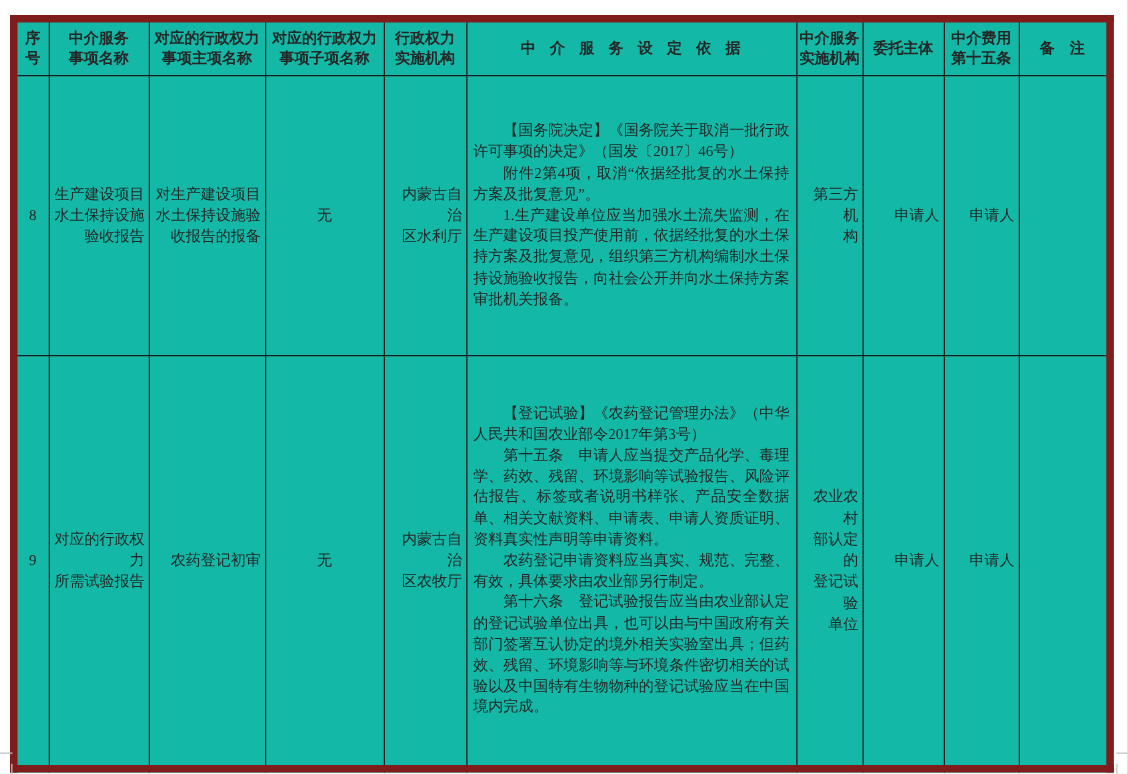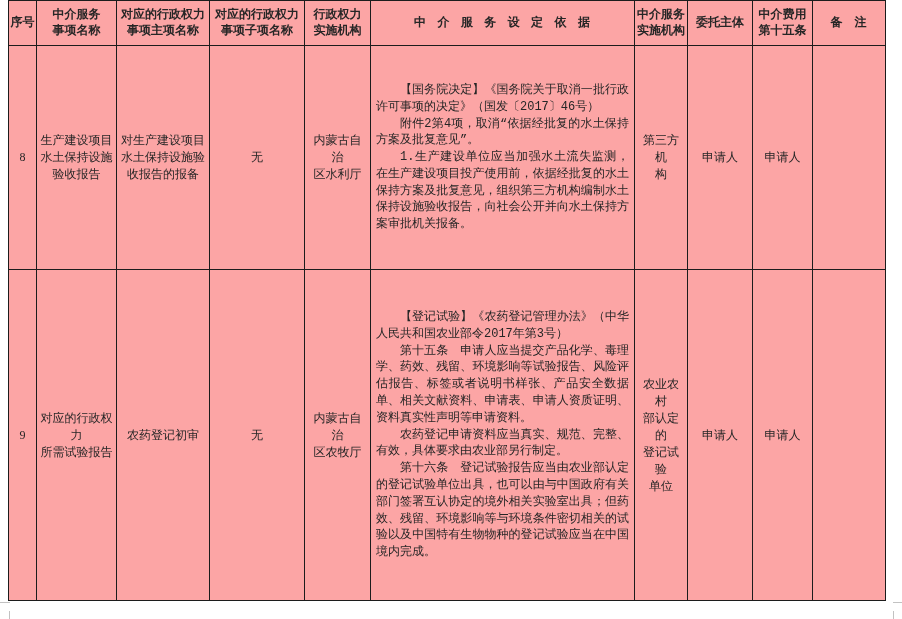--- a/index.html
+++ b/index.html
@@ -11,26 +11,26 @@
     width: 902px;
     height: 619px;
     position: relative;
     overflow: hidden;
     font-family: "Liberation Serif", "DejaVu Serif", serif;
     color: #262626;
   }
   .doc-table {
     position: absolute;
     left: 8px;
-    top: 0;
+    top: 12px;
     width: 877px;
     border-collapse: collapse;
     table-layout: fixed;
-    border: 1px solid #7f1d1d;
-    background: #fca5a5;
+    border: 6px solid #7f1d1d;
+    background: #14b8a6;
   }
   .doc-table th, .doc-table td {
     border: 1px solid #1c1c1c;
     vertical-align: middle;
     font-size: 12px;
     padding: 2px 3px;
     overflow: hidden;
     word-break: break-all;
   }
   .doc-table thead tr { height: 45px; }
@@ -49,23 +49,23 @@
     white-space: nowrap;
   }
   th.remark-header {
     letter-spacing: 1em;
     padding-left: 1em;
     white-space: nowrap;
     margin-left: 11px;
   }
   td.cell-seq      { text-align: center; }
   td.cell-sub-item { text-align: center; }
-  td.cell-left     { text-align: center; line-height: 17px; }
+  td.cell-left     { text-align: right; line-height: 17px; }
   td.multiline     { white-space: pre-line; }
-  td.cell-basis    { padding: 6px 5px; font-family: Liberation Mono, monospace; }
+  td.cell-basis    { padding: 6px 5px; }
   td.cell-basis p {
     margin: 0;
     text-indent: 2em;
     text-align: justify;
     line-height: 16.8px;
   }
   
   .corner-mark { position: absolute; background: #c2c2c2; }
   .cm-bl-h { left: 0;   top: 602px; width: 10px; height: 1px; }
   .cm-bl-v { left: 9px; top: 611px; width: 1px;  height: 8px; }

